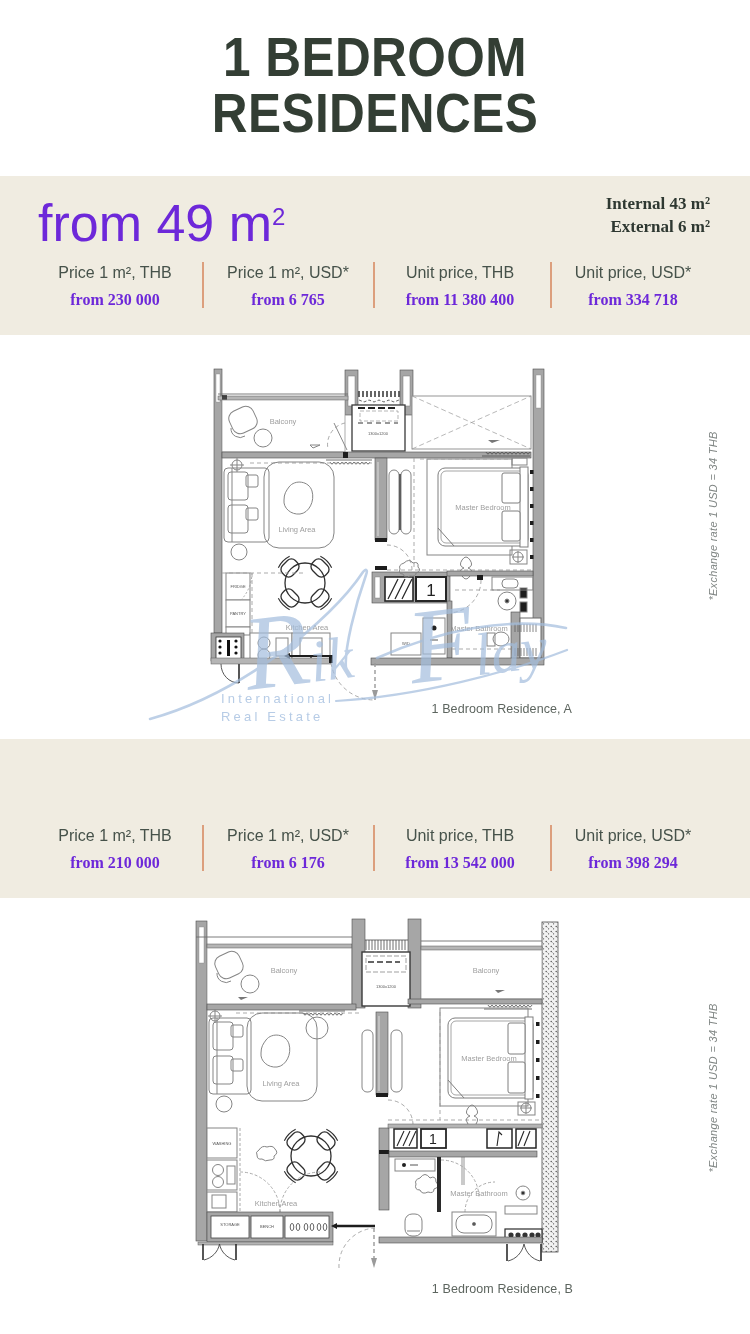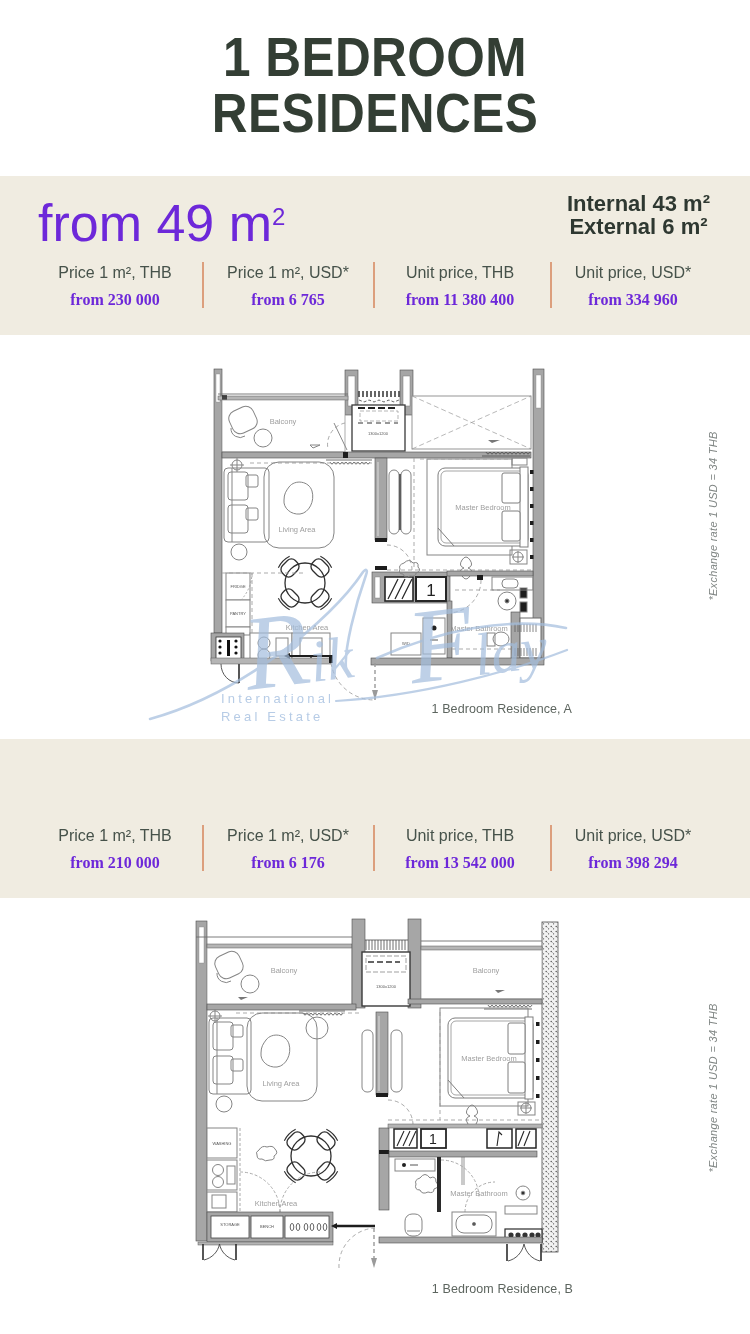--- a/index.html
+++ b/index.html
@@ -7,22 +7,22 @@
        font-family:"Liberation Sans",sans-serif;overflow:hidden;}
   .abs{position:absolute;}
   .title{position:absolute;left:0;top:29px;width:750px;text-align:center;
          font-family:"Liberation Sans",sans-serif;font-weight:700;
          font-size:56px;line-height:56px;letter-spacing:0.5px;color:#333e34;
          transform:scaleX(0.885);transform-origin:50% 0;}
   .band{position:absolute;left:0;width:750px;height:159px;background:#f0ece1;}
   .area{position:absolute;left:38px;top:17px;font-family:"Liberation Sans",sans-serif;
         font-size:52px;color:#6d28d9;letter-spacing:0px;}
   .area sup{font-size:24px;vertical-align:baseline;position:relative;top:-16px;}
-  .intext{position:absolute;right:40px;top:16px;text-align:center;
-          font-family:Liberation Sans, sans-serif;font-weight:700;font-size:22px;
+  .intext{position:absolute;right:40px;top:16px;text-align:right;
+          font-family:Liberation Serif, serif;font-weight:700;font-size:17px;
           line-height:23px;color:#2e3831;}
   .cell{position:absolute;top:86px;width:220px;text-align:center;}
   .cell .lab{font-size:16px;color:#46524a;line-height:22px;}
   .cell .val{font-family:"Liberation Serif",serif;font-weight:700;
              font-size:16px;color:#6d28d9;line-height:27px;margin-top:2px;}
   .div{position:absolute;top:86px;width:2px;height:46px;background:#dc9f7d;}
   .vtext{position:absolute;width:320px;text-align:center;
          transform:rotate(-90deg);font-style:italic;font-size:11px;
          color:#808684;letter-spacing:0.3px;}
   .caption{position:absolute;width:400px;text-align:right;
@@ -55,21 +55,21 @@
 
   <div class="cell" style="left:350px;">
     <div class="lab">Unit price, THB</div>
     <div class="val">from 11 380 400</div>
   </div>
 
   <div class="div" style="left:550px;"></div>
 
   <div class="cell" style="left:523px;">
     <div class="lab">Unit price, USD*</div>
-    <div class="val">from 334 960</div>
+    <div class="val">from 334 718</div>
   </div>
 </div>
 
 <svg class="abs" style="left:190px;top:360px;" width="380" height="370" viewBox="190 360 380 370">
   <style>
     .w{fill:#a6a6a6;stroke:#4e4e4e;stroke-width:0.6;}
     .wl{fill:#b5b5b5;stroke:#5a5a5a;stroke-width:0.5;}
     .ln{fill:none;stroke:#6d6d6d;stroke-width:0.9;}
     .f{fill:#ffffff;stroke:#858585;stroke-width:1;}
     .fn{fill:none;stroke:#858585;stroke-width:1;}

